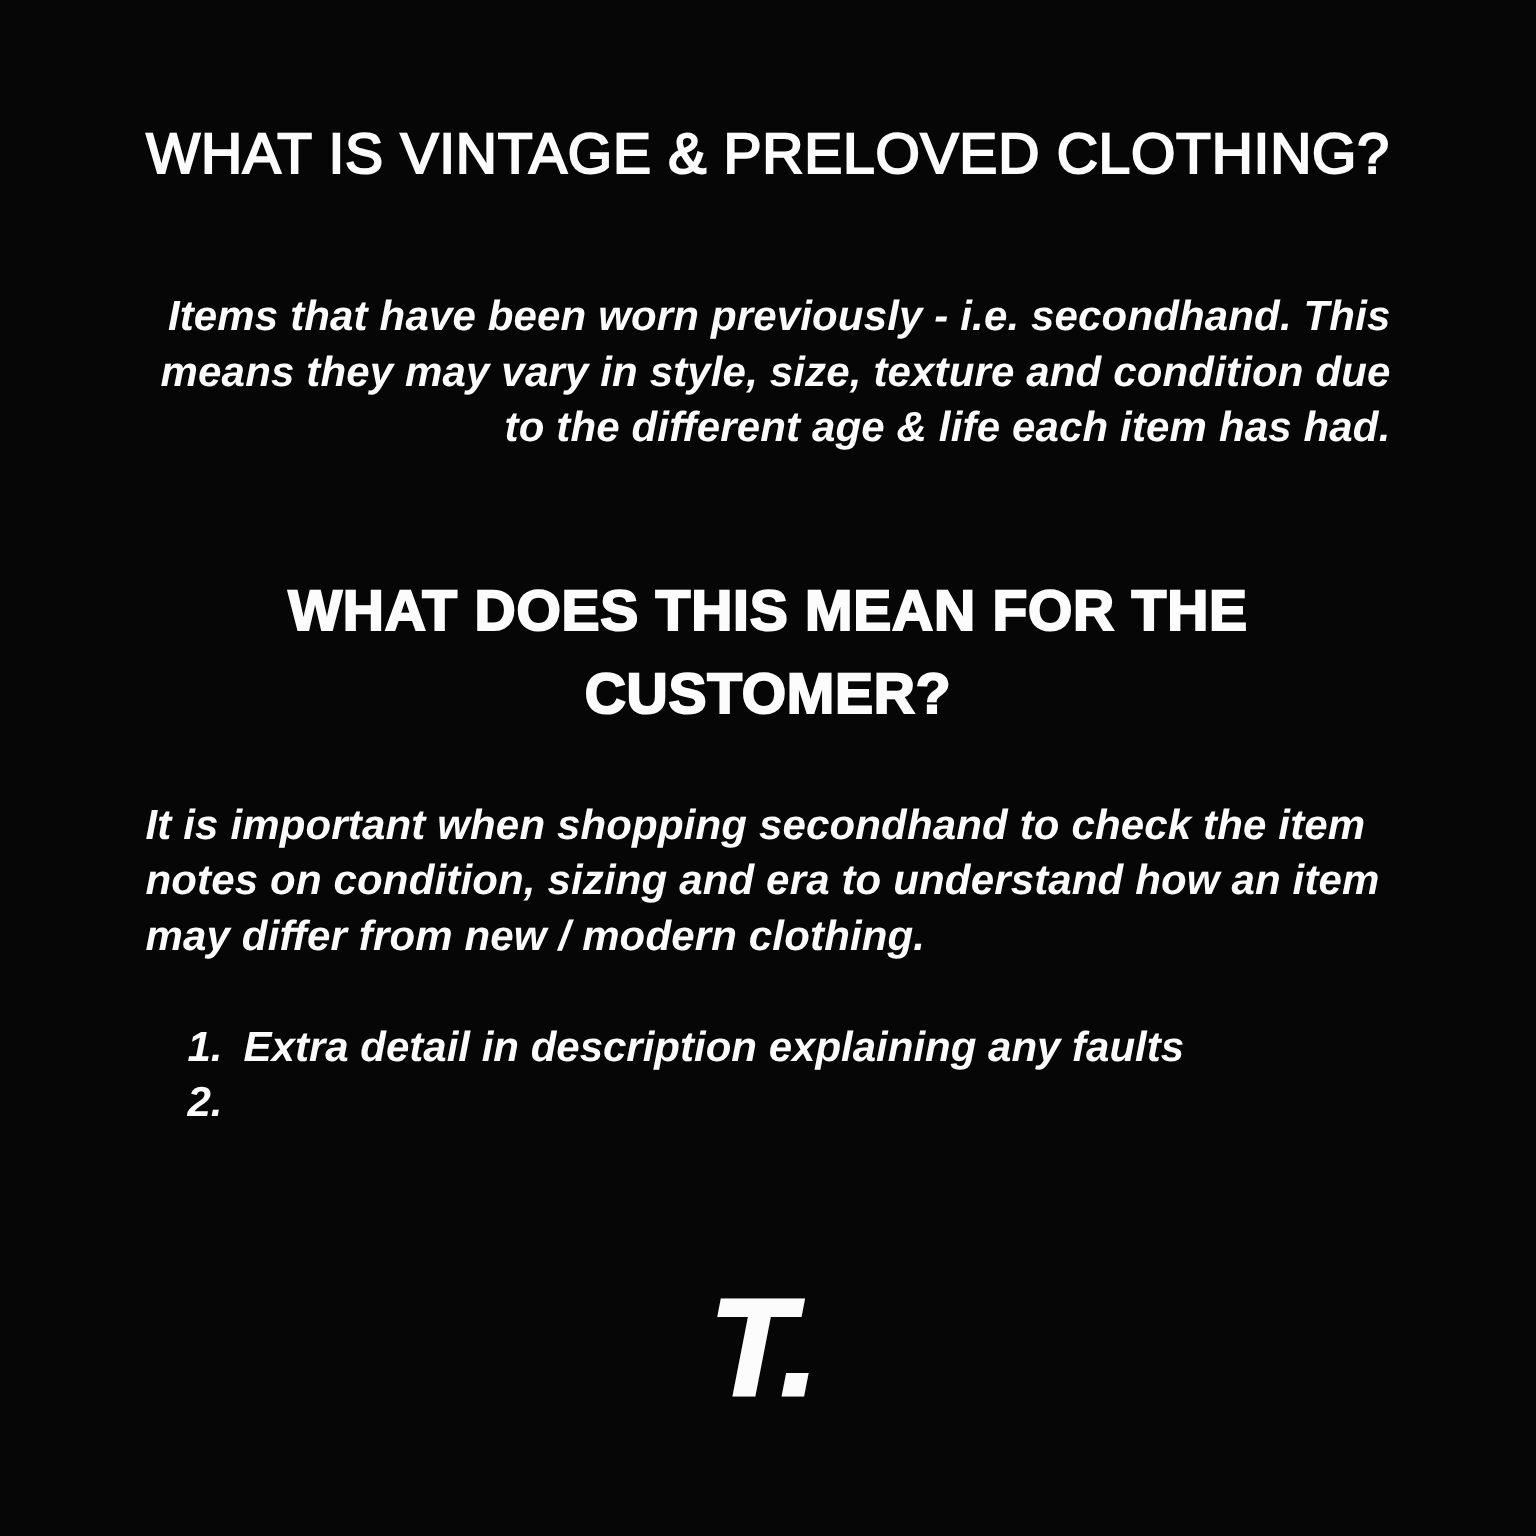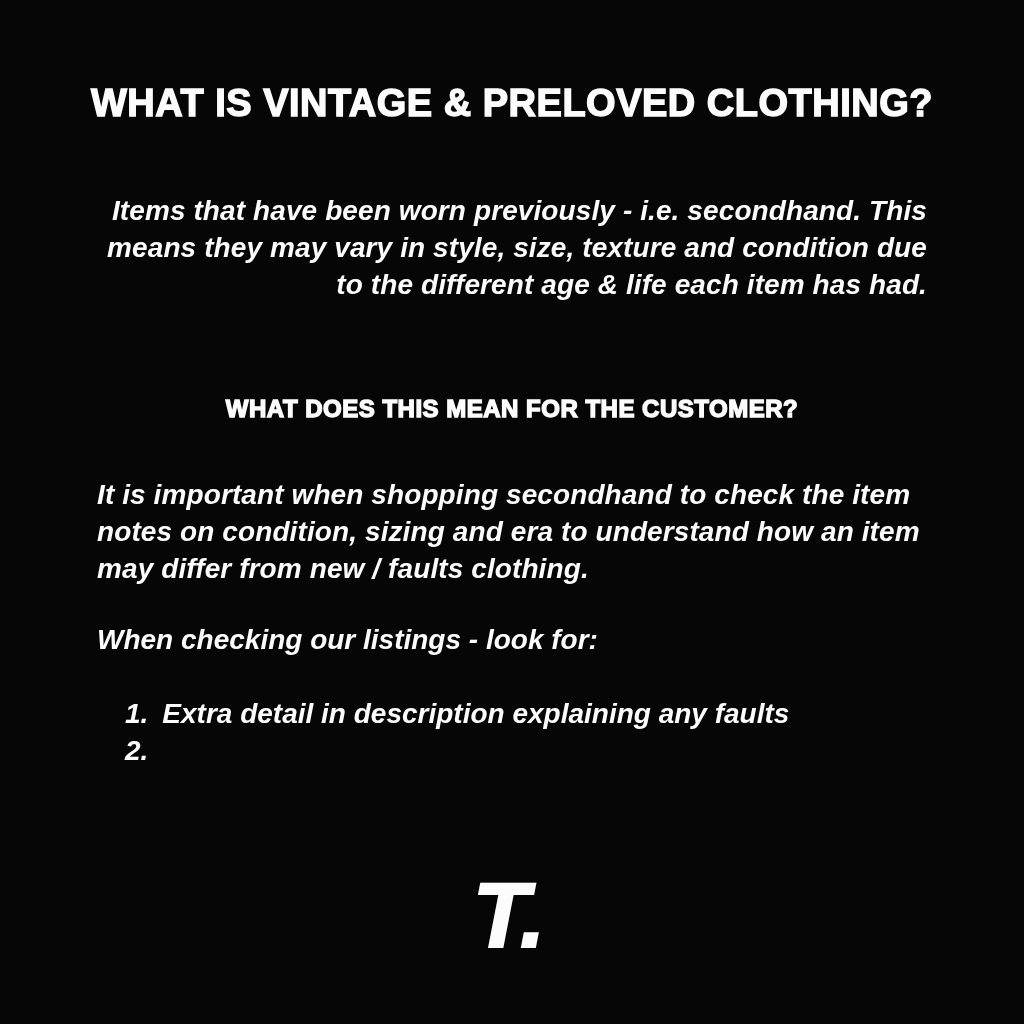--- a/index.html
+++ b/index.html
@@ -16,41 +16,41 @@
   }
   .canvas {
     position: relative;
     width: 1024px;
     height: 1024px;
   }
   .main-title {
     margin: 84px 0 0 0;
     text-align: center;
     font-size: 38px;
-    font-weight: bold;
+    font-weight: normal;
     letter-spacing: 0.5px;
     white-space: nowrap;
     -webkit-text-stroke: 1.4px #fcfcfc;
     line-height: 1.0;
   }
   .intro-paragraph {
     margin: 70px auto 0 97px;
     width: 830px;
     font-size: 28px;
     font-weight: bold;
     font-style: italic;
     line-height: 37px;
     letter-spacing: 0.1px;
     text-align: right;
   }
   .section-heading {
     margin: 78px auto 0 auto;
     width: 760px;
     text-align: center;
-    font-size: 24px;
+    font-size: 38px;
     font-weight: bold;
     letter-spacing: 0.5px;
     -webkit-text-stroke: 1.4px #fcfcfc;
     line-height: 55px;
   }
   .section-body {
     margin: 40px auto 0 97px;
     width: 840px;
     font-size: 28px;
     font-weight: bold;
@@ -104,23 +104,22 @@
 <body>
 
 <div class="canvas">
 
   <h1 class="main-title">WHAT IS VINTAGE &amp; PRELOVED CLOTHING?</h1>
 
   <p class="intro-paragraph">Items that have been worn previously - i.e. secondhand. This means they may vary in style, size, texture and condition due to the different age &amp; life each item has had.</p>
 
   <h2 class="section-heading">WHAT DOES THIS MEAN FOR THE CUSTOMER?</h2>
 
-  <p class="section-body">It is important when shopping secondhand to check the item notes on condition, sizing and era to understand how an item may differ from new / faults clothing.</p>
+  <p class="section-body">It is important when shopping secondhand to check the item notes on condition, sizing and era to understand how an item may differ from new / modern clothing.</p>
 
-  <p class="lead-in">When checking our listings - look for:</p>
 
   <ol class="checklist">
     <li class="checklist-item">
       <span class="checklist-number">1.</span>
       <span class="checklist-text">Extra detail in description explaining any faults</span>
     </li>
     <li class="checklist-item">
       <span class="checklist-number">2.</span>
     </li>
   </ol>

